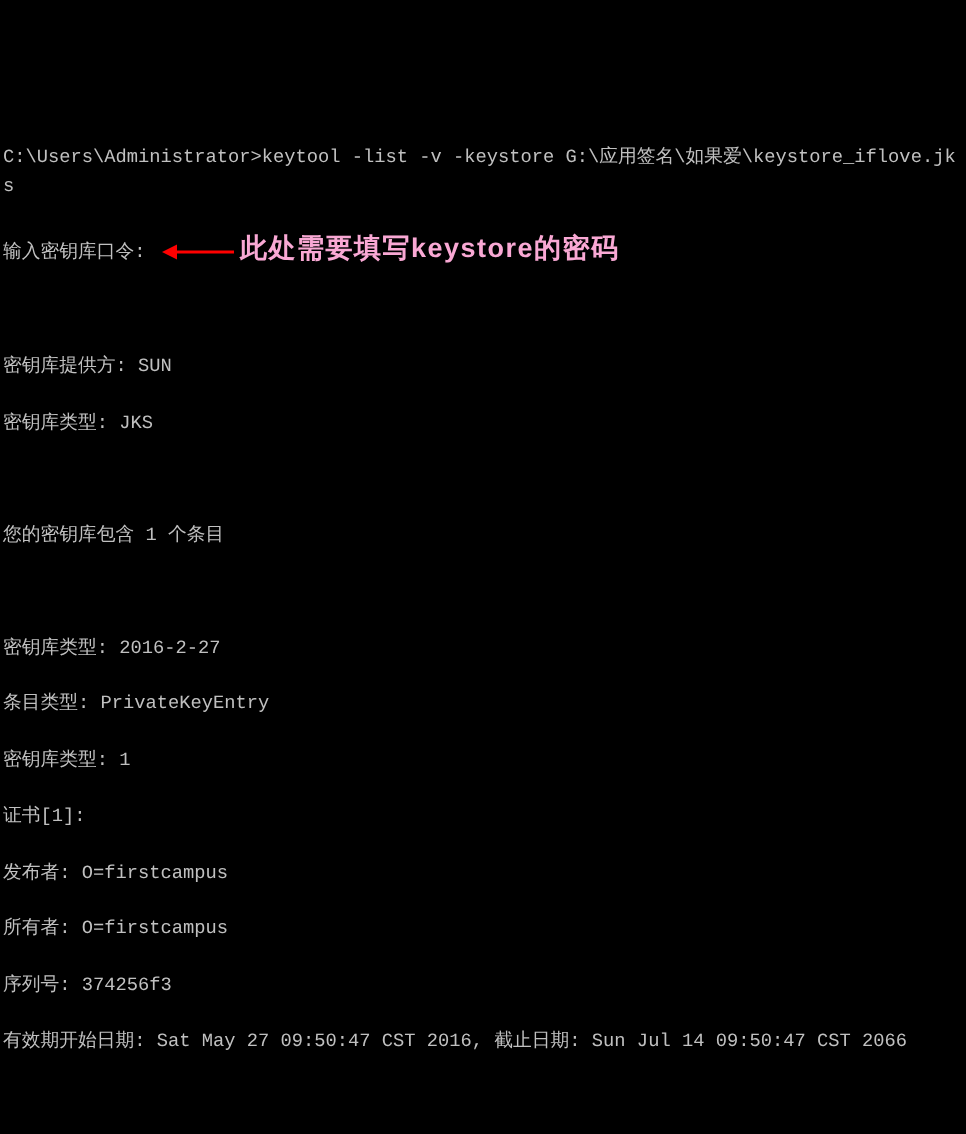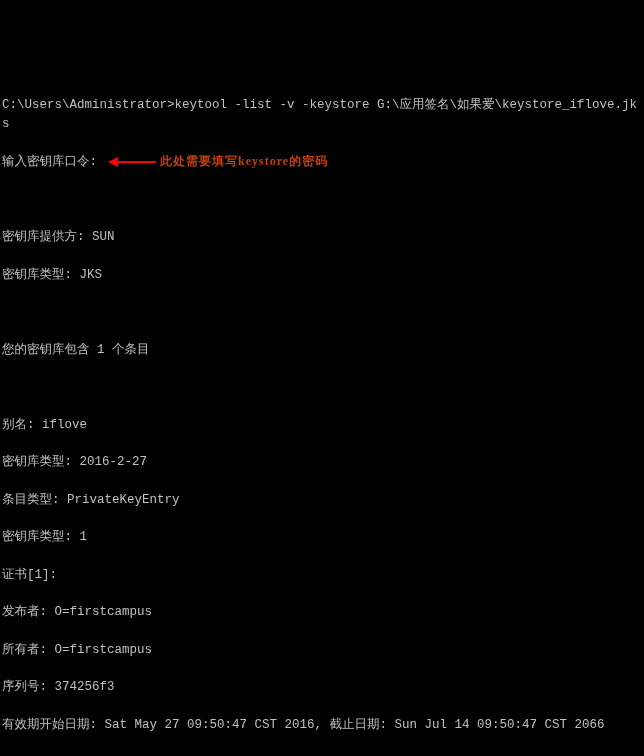--- a/index.html
+++ b/index.html
@@ -12,23 +12,23 @@
       width: 644px;
       height: 756px;
       padding: 2px;
       overflow: hidden;
       white-space: pre-wrap;
       word-break: break-all;
     }
     .terminal { width: 100%; }
     .line { display: block; }
     .annotation {
-      color: #c2410c;
-      font-family: Liberation Serif, serif;
-      font-size: 12px;
+      color: #f9a8d4;
+      font-family: Liberation Sans, sans-serif;
+      font-size: 18px;
       font-weight: bold;
       letter-spacing: 1px;
     }
     .arrow-shaft {
       display: inline-block;
       width: 40px;
       height: 2px;
       background: #ff0000;
       vertical-align: middle;
       margin-left: 4px;
@@ -54,21 +54,20 @@
 
 <div class="terminal">
 <span class="line">C:\Users\Administrator&gt;keytool -list -v -keystore G:\应用签名\如果爱\keystore_iflove.jks</span>
 <span class="line prompt-row"><span>输入密钥库口令:</span>  <span class="arrow-shaft"></span><span class="annotation">此处需要填写keystore的密码</span></span>
 <span class="line">&nbsp;</span>
 <span class="line"><span>密钥库提供方: </span><span>SUN</span></span>
 <span class="line"><span>密钥库类型: </span><span>JKS</span></span>
 <span class="line">&nbsp;</span>
 <span class="line">您的密钥库包含 1 个条目</span>
 <span class="line">&nbsp;</span>
-<span class="line"><span>别名: </span><span>iflove</span></span>
 <span class="line"><span>密钥库类型: </span><span>2016-2-27</span></span>
 <span class="line"><span>条目类型: </span><span>PrivateKeyEntry</span></span>
 <span class="line"><span>密钥库类型: </span><span>1</span></span>
 <span class="line">证书[1]:</span>
 <span class="line"><span>发布者: </span><span>O=firstcampus</span></span>
 <span class="line"><span>所有者: </span><span>O=firstcampus</span></span>
 <span class="line"><span>序列号: </span><span>374256f3</span></span>
 <span class="line"><span>有效期开始日期: </span><span>Sat May 27 09:50:47 CST 2016</span><span>, 截止日期: </span><span>Sun Jul 14 09:50:47 CST 2066</span></span>
 
 

